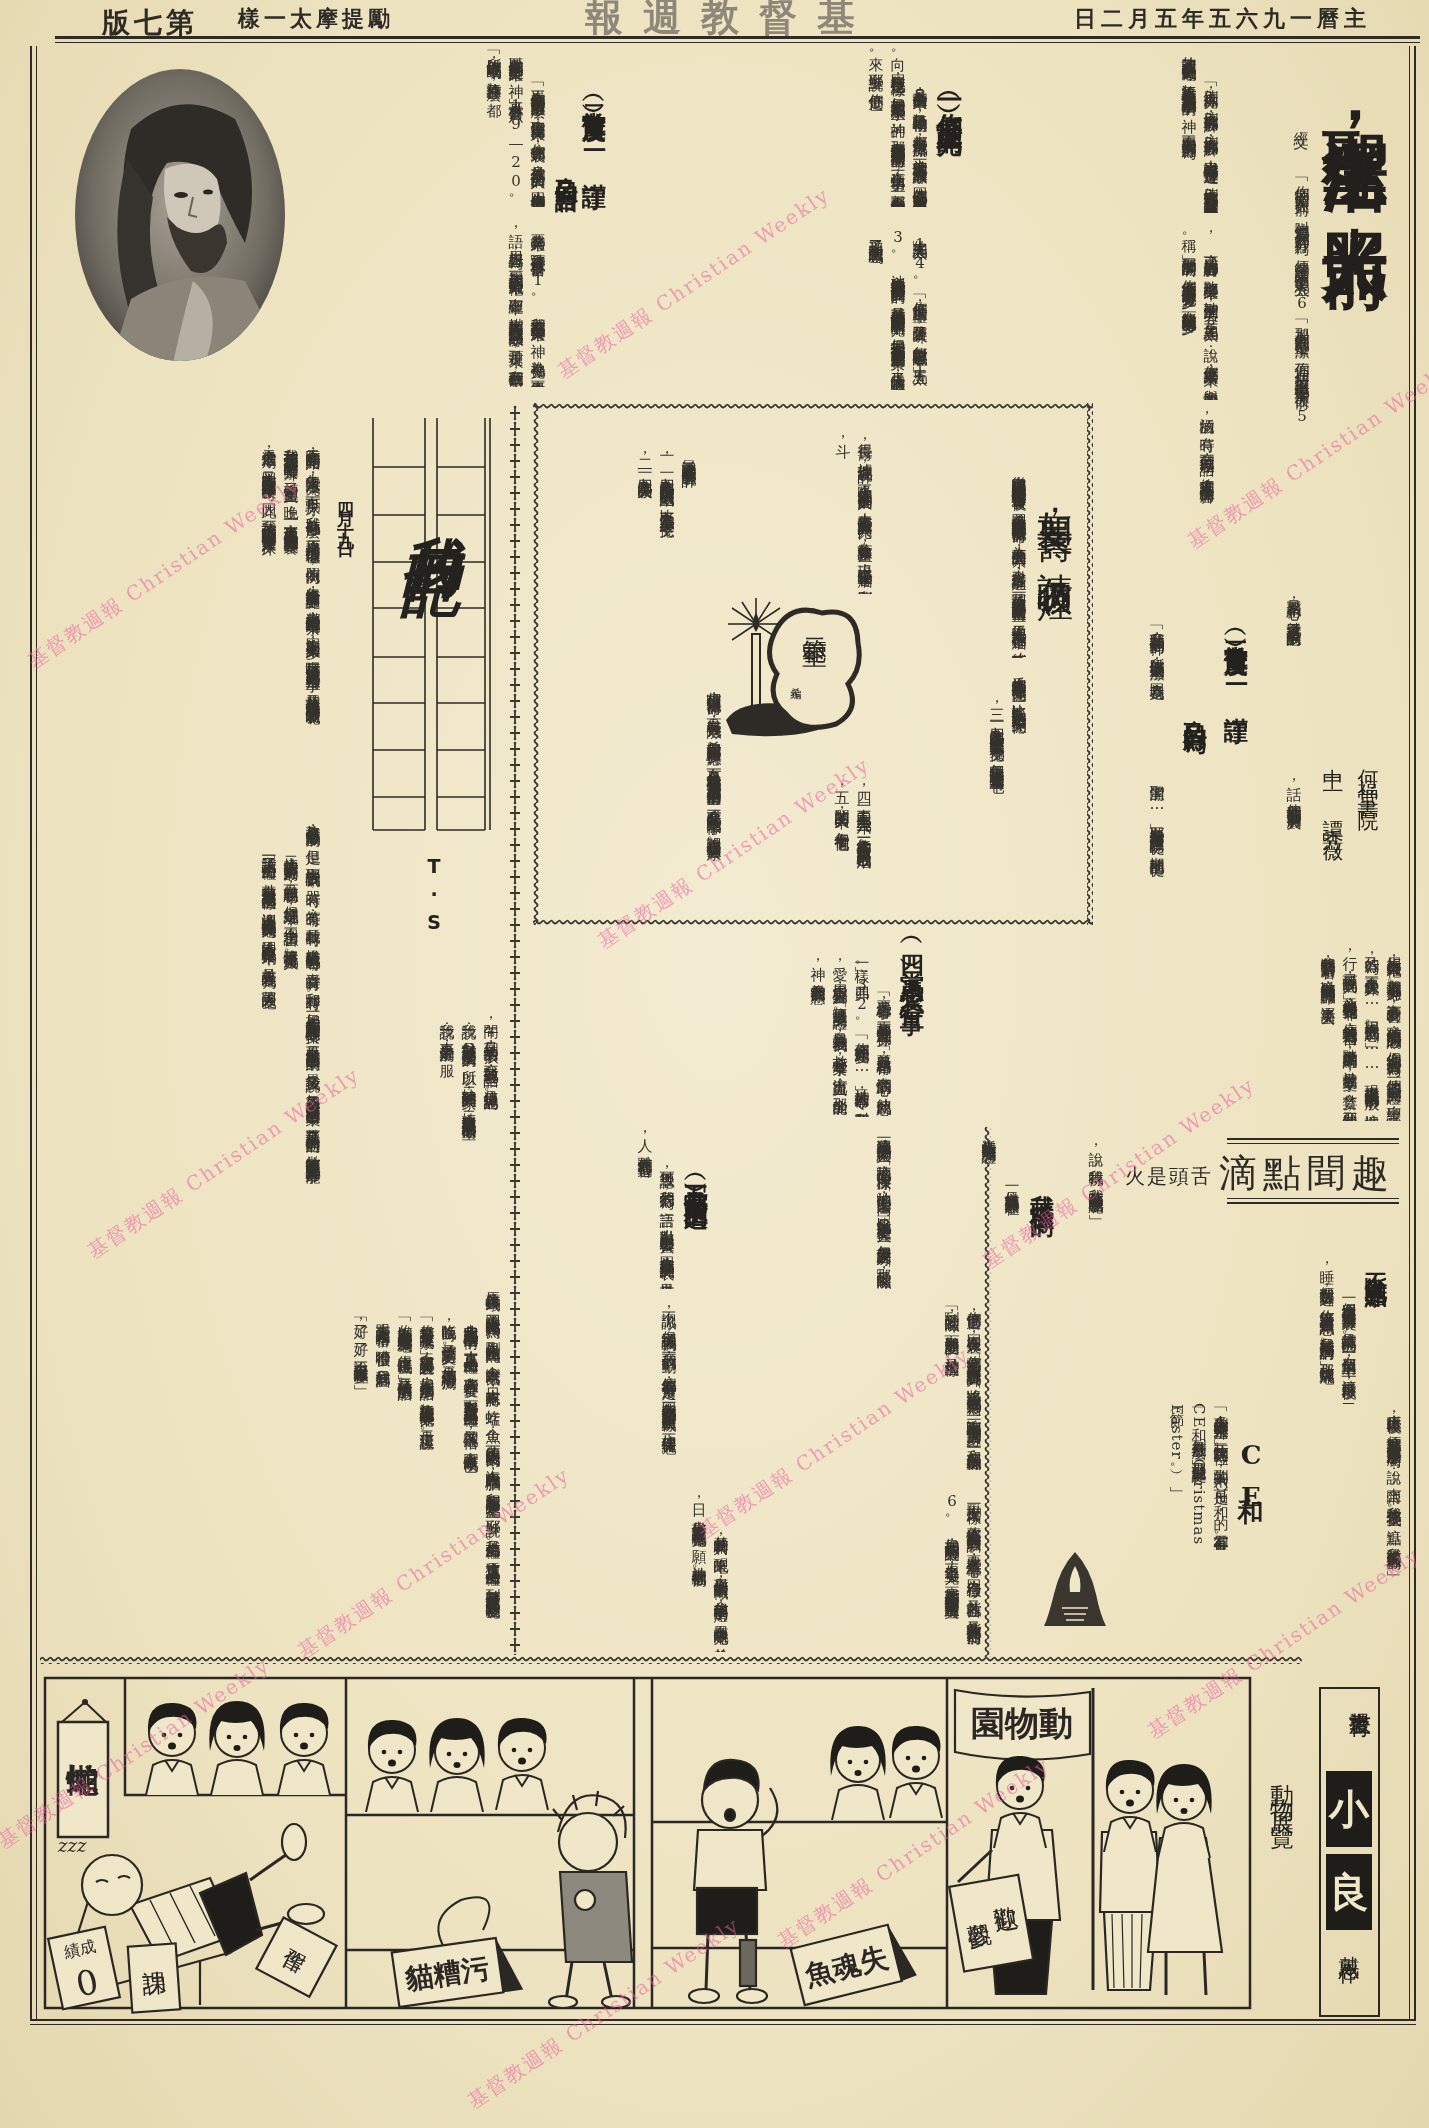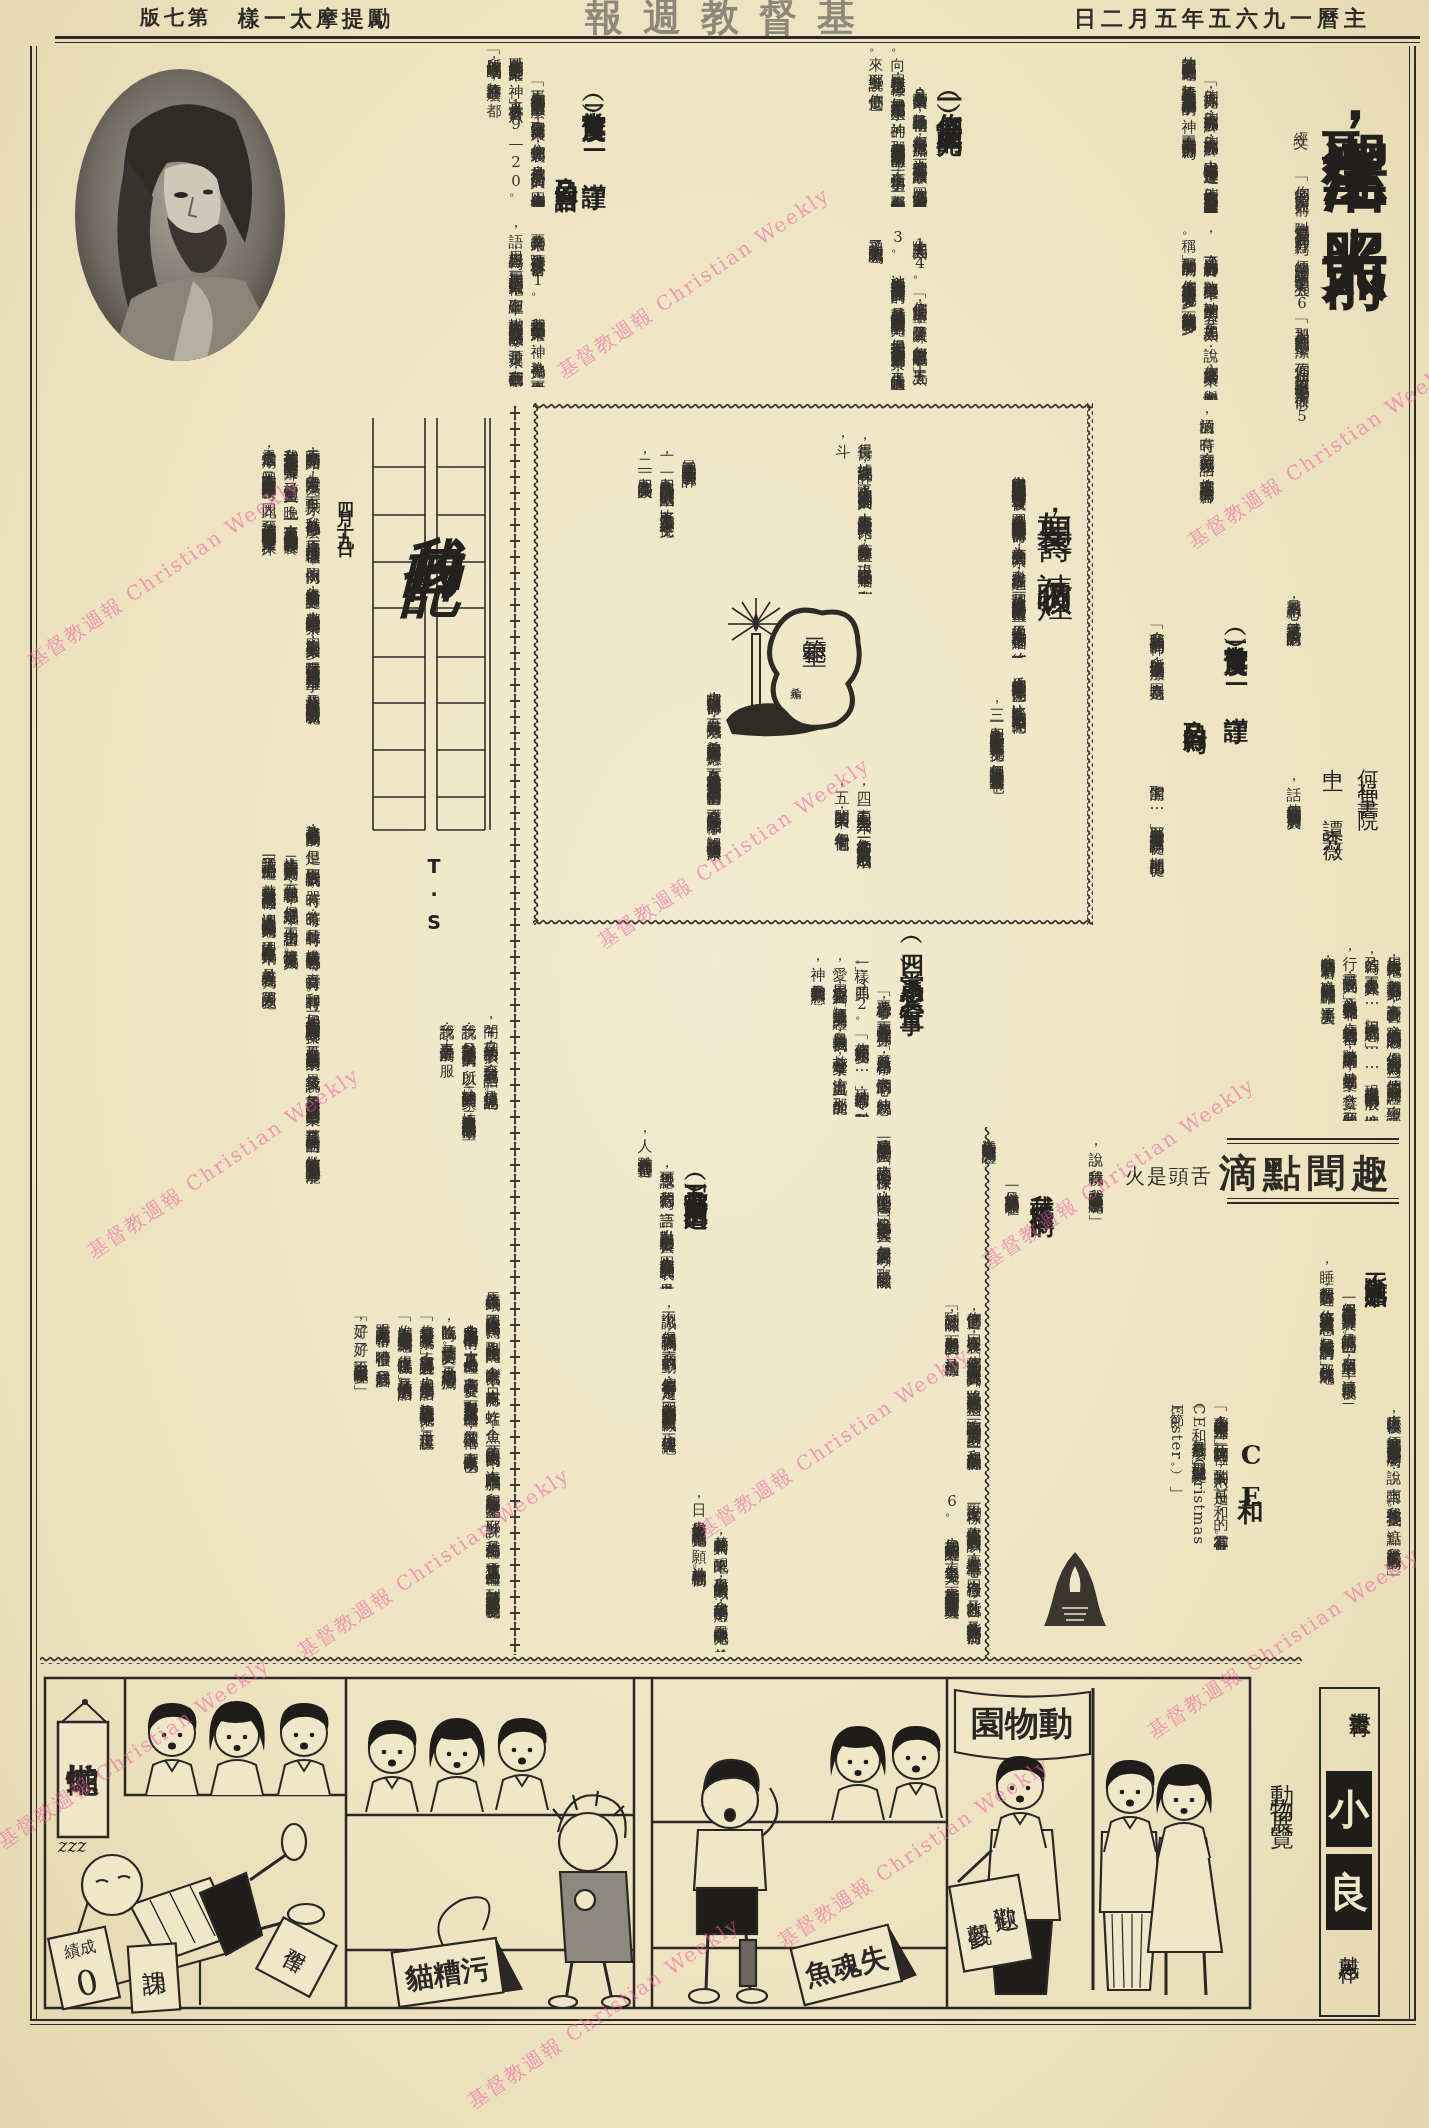--- a/index.html
+++ b/index.html
@@ -47,21 +47,21 @@
       <path d="M6 100 L13 70 Q32 60 51 70 L58 100" fill="#efe7c8" stroke="#2a2724" stroke-width="2"></path>
       <circle cx="32" cy="40" r="22" fill="#efe7c8" stroke="#2a2724" stroke-width="2"></circle>
       <path d="M5 56 Q0 6 32 6 Q64 6 59 56 Q54 34 46 26 Q30 30 16 26 Q9 36 5 56Z" fill="#1f1d1a"></path>
       <circle cx="24" cy="42" r="2.3" fill="#1f1d1a"></circle>
         <circle cx="40" cy="42" r="2.3" fill="#1f1d1a"></circle>
       <ellipse cx="32" cy="53" rx="3.5" ry="3" fill="#1f1d1a"></ellipse>
     </symbol>
   </defs>
 </svg>
 
-<div class="abs rtl" style="left:112px;top:4px;width:100px;font-size:20px;font-weight:bold;letter-spacing:4px;text-align:right">第七版</div>
+<div class="abs rtl" style="left:100px;top:4px;width:100px;font-size:28px;font-weight:bold;letter-spacing:4px;text-align:center">第七版</div>
 <div class="abs rtl" style="left:244px;top:4px;width:150px;font-size:22px;font-weight:bold;letter-spacing:4px;text-align:left">勵提摩太一樣</div>
 <div class="abs rtl" style="left:585px;top:-8px;width:290px;font-size:38px;font-weight:bold;letter-spacing:20px;color:#8f887a;text-align:left">基督教週報</div>
 <div class="abs rtl" style="left:1074px;top:4px;width:310px;font-size:22px;font-weight:bold;letter-spacing:5px;text-align:left">主曆一九六五年五月二日</div>
 
 <div class="rule" style="left:55px;top:36px;width:1365px;height:3px"></div>
 <div class="rule" style="left:55px;top:42px;width:1365px;height:1px"></div>
 <div class="rule" style="left:30px;top:46px;width:2px;height:1975px"></div>
 <div class="rule" style="left:36px;top:46px;width:1px;height:1975px"></div>
 <div class="rule" style="left:1414px;top:46px;width:2px;height:1975px"></div>
 <div class="rule" style="left:1409px;top:46px;width:1px;height:1975px"></div>
@@ -210,21 +210,21 @@
 <div class="vt" style="left:525px;top:1127px;width:153px;height:162px">　　無可否認，我們的行為，言語，對引人歸主的影響很大，因為你我是主耶穌的代表，世界上的見證人，雖然人們對福音還</div>
 <div class="vt" style="left:525px;top:1300px;width:155px;height:170px">不認識，但卻認識了我們，我們的一舉一動，他們都看得十分清楚，因此我們的一切必須要有新生的樣式，正如使徒保羅勉</div>
 <div class="vt" style="left:735px;top:1492px;width:250px;height:160px">勵提摩太一樣：「你要謹慎自己和自己的教訓，要在這些事上恆心，因為這樣行，又能救自己，又能救聽你的人」提前四16。如果我們能時刻警醒，不但為主發了光，更能藉着你們所作的一切傳播那永生的真理。</div>
 <div class="vt" style="left:525px;top:1492px;width:207px;height:160px">　　基督的精兵啊，醒來吧！高舉你十架的旗幟，拿起你手中的明燈，在黑暗中放光吧！趁着你仍有生命的時日，盡你最大的力量去為祂發光吧！願　神眷顧祝福你們。</div>
 
 <svg class="abs" style="left:984px;top:1127px" width="7" height="530">
   <rect width="7" height="530" fill="url(#zv)"></rect>
 </svg>
 <div class="rule" style="left:1227px;top:1138px;width:172px;height:2px"></div>
 <div class="rule" style="left:1227px;top:1143px;width:172px;height:1px"></div>
-<div class="abs rtl" style="left:1233px;top:1148px;width:162px;font-size:38px;font-weight:bold;letter-spacing:6px;text-align:left">趣聞點滴</div>
+<div class="abs rtl" style="left:1233px;top:1148px;width:162px;font-size:38px;font-weight:normal;letter-spacing:6px;text-align:left">趣聞點滴</div>
 <div class="rule" style="left:1227px;top:1198px;width:172px;height:1px"></div>
 <div class="rule" style="left:1227px;top:1202px;width:172px;height:2px"></div>
 <div class="abs rtl" style="left:1125px;top:1163px;width:90px;font-size:20px;letter-spacing:2px;text-align:left">舌頭是火</div>
 
 <div class="vh" style="left:1365px;top:1255px;font-size:22px;line-height:24px;letter-spacing:4px">不斷地點頭</div>
 <div class="vt" style="left:1108px;top:1258px;width:252px;height:146px">　　一個會眾在每個主日的清晨崇拜裏，總是打盹不已的。在一個主日的早上，清晨崇拜以後，他為了想牧師沒留心到他的瞌睡，便對那牧師道，「你這篇講道實在是個好訊息。我是極同意你所講的。」那位牧師沉痛地</div>
 <div class="vt" style="left:1062px;top:1140px;width:45px;height:250px">說，「我曉得，我在瞧着你不斷地在點頭呢！」</div>
 
 <div class="vh" style="left:1028px;top:1175px;letter-spacing:4px">我已求過你的！</div>
 <div class="vt" style="left:995px;top:1178px;width:28px;height:215px">一位母親在將她的兒子放在</div>

